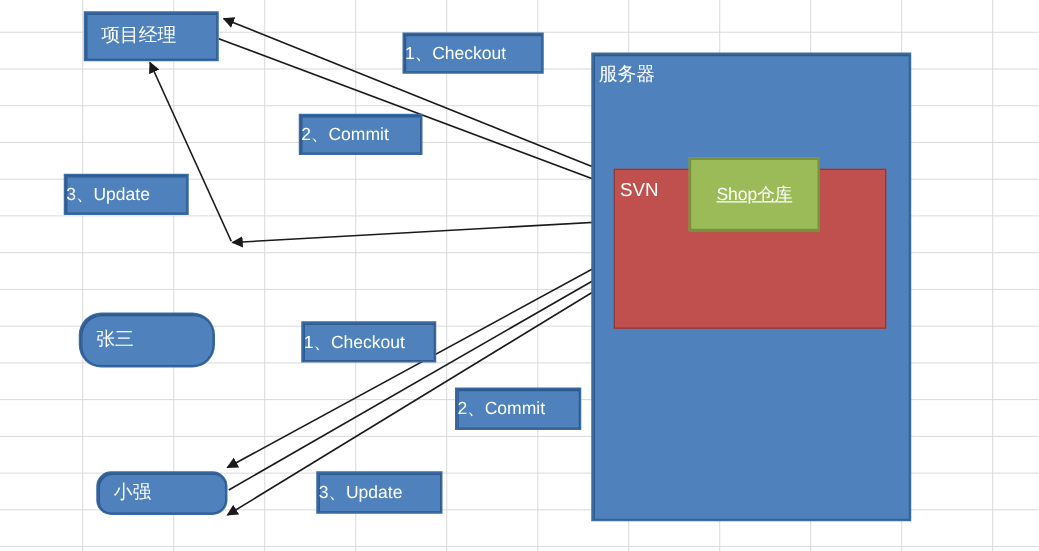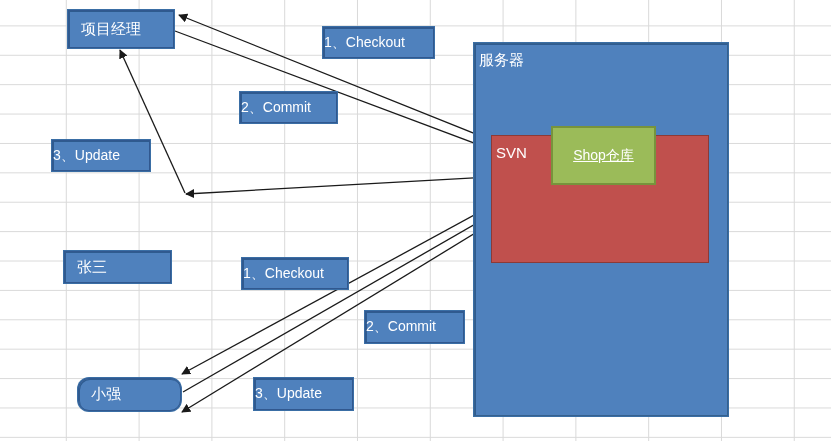--- a/index.html
+++ b/index.html
@@ -97,21 +97,21 @@
   </div>
 
   <div class="node" id="repo" style="left:551px;top:126px;width:105px;height:59px;text-decoration:underline;">
     <span>Shop仓库</span>
   </div>
 
   <div class="node nbox" style="left:68px;top:10px;width:106px;height:38px;">
     <span>项目经理</span>
   </div>
 
-  <div class="node nbox" style="left:64px;top:251px;width:107px;height:32px;">
+  <div class="node nbox" style="left:64px;top:251px;width:107px;height:42px;border-radius:17px;">
     <span>张三</span>
   </div>
 
   <div class="node nbox" style="left:78px;top:378px;width:103px;height:33px;border-radius:11px;">
     <span>小强</span>
   </div>
 
   <div class="node nbox label-node" style="left:323px;top:27px;width:111px;height:31px;">
     <span>1、Checkout</span>
   </div>

